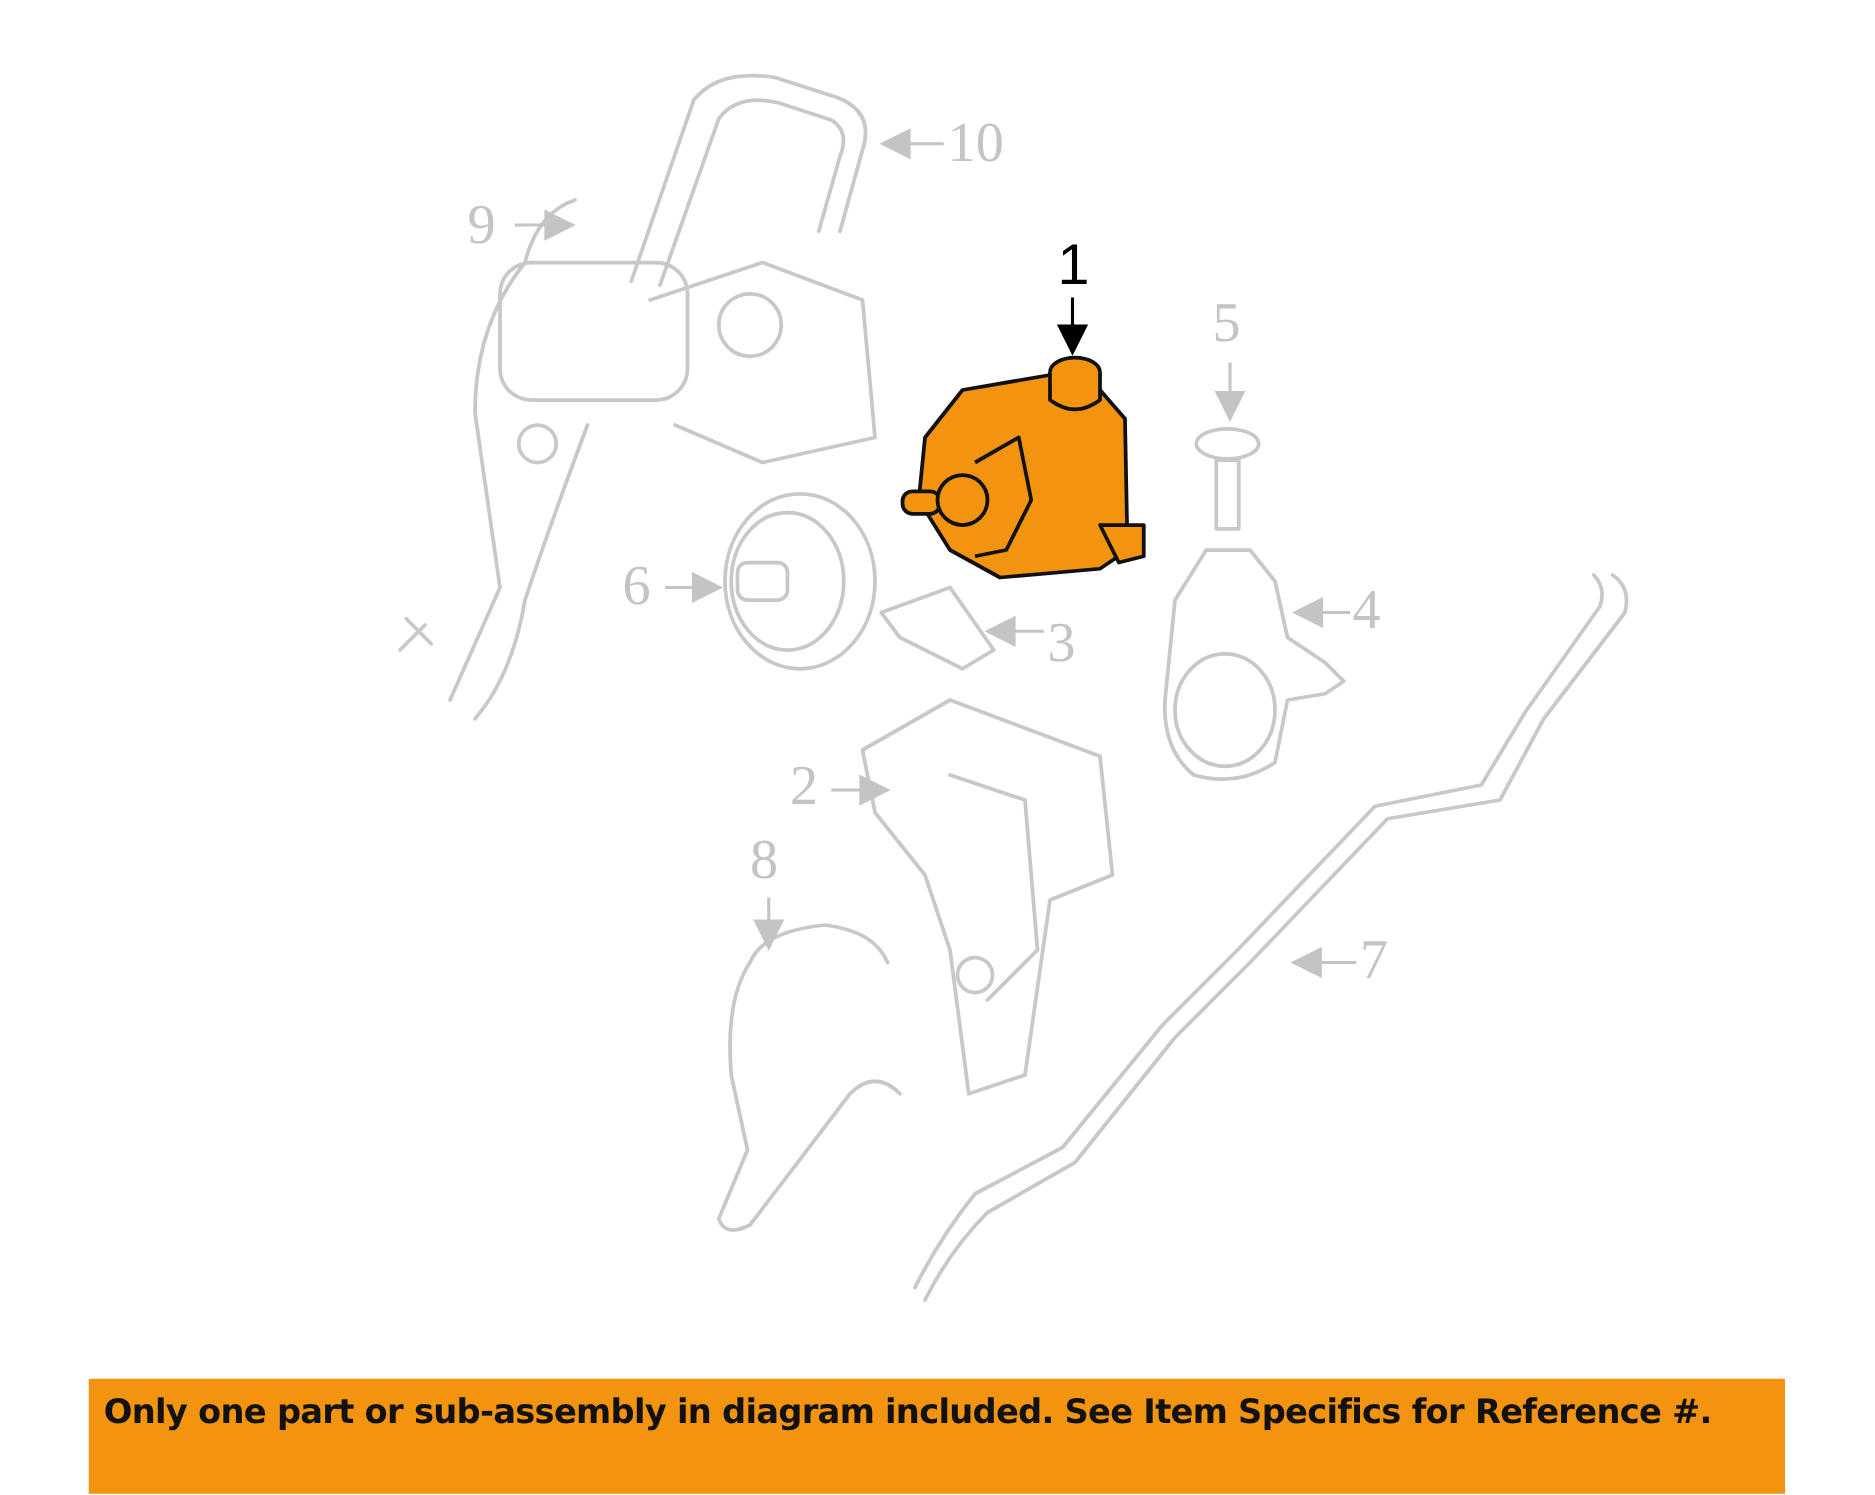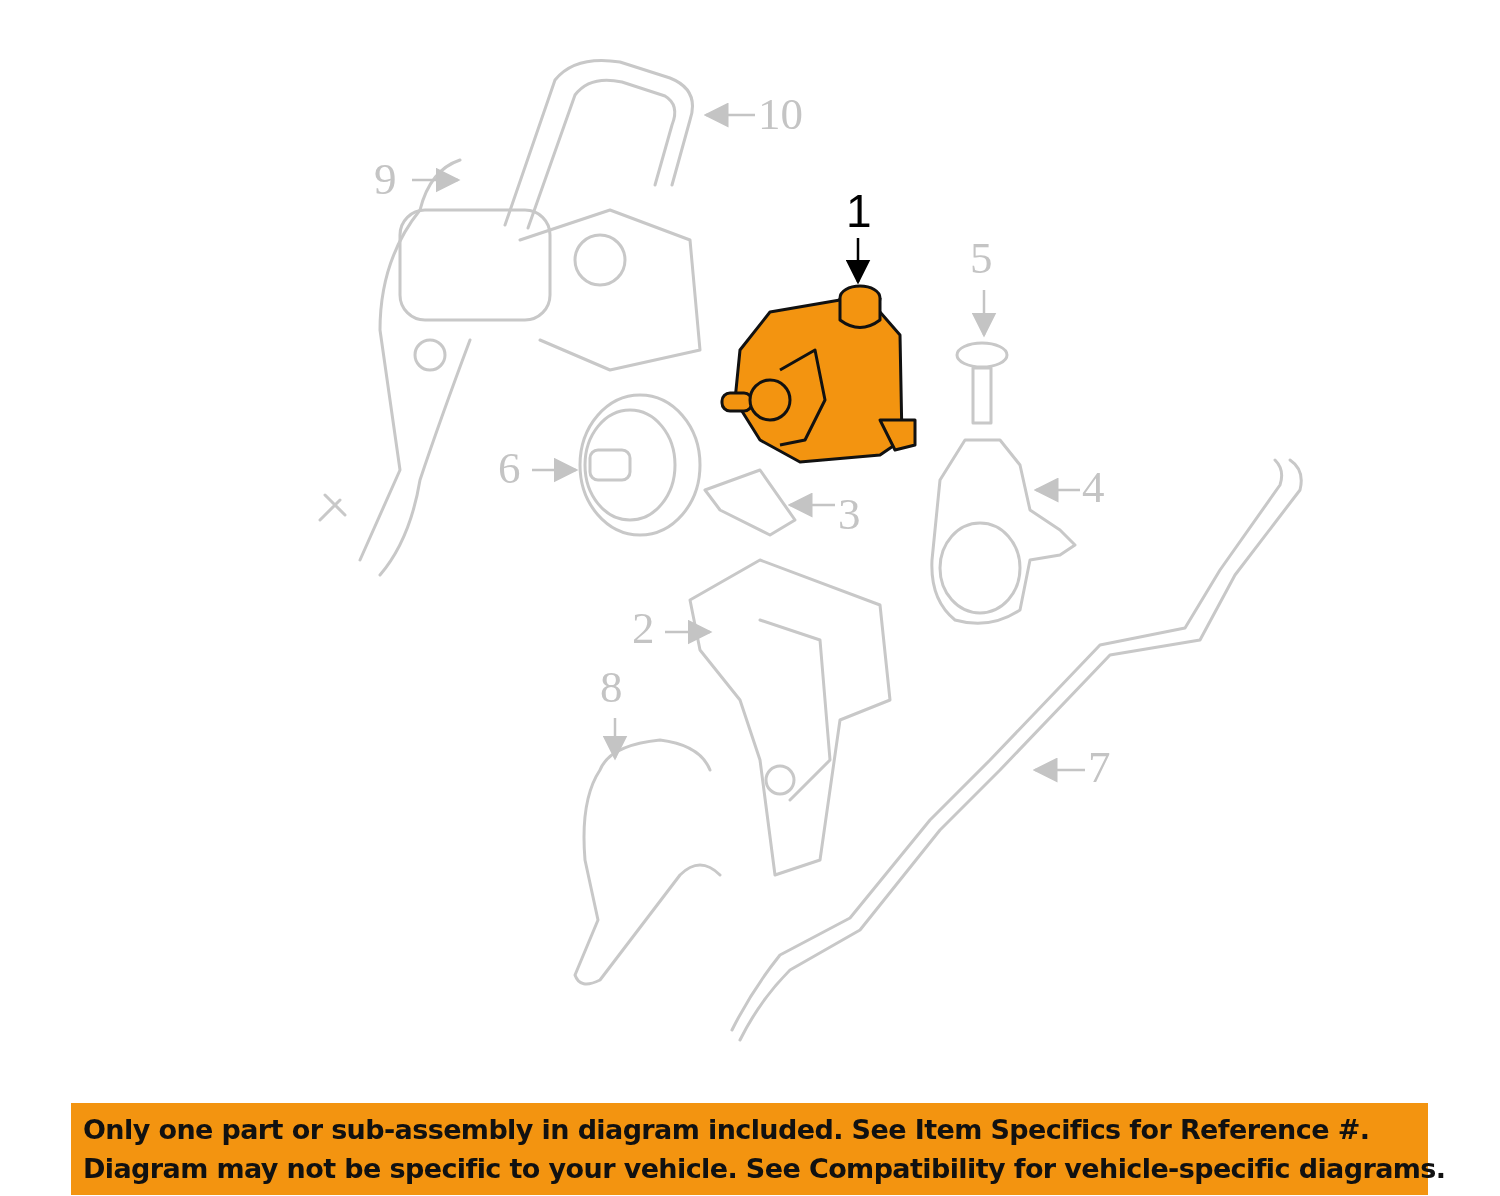--- a/index.html
+++ b/index.html
@@ -92,14 +92,13 @@
   <div class="callout" style="left:970px;top:236px;">5</div>
   <div class="callout" style="left:498px;top:446px;">6</div>
   <div class="callout" style="left:1088px;top:745px;">7</div>
   <div class="callout" style="left:600px;top:665px;">8</div>
   <div class="callout" style="left:374px;top:157px;">9</div>
   <div class="callout" style="left:758px;top:92px;">10</div>
 </div>
 
 <div id="banner">
   <p class="l1">Only one part or sub-assembly in diagram included. See Item Specifics for Reference #.</p>
-  <p class="l2">Diagram may not be specific to your vehicle. See Compatibility for vehicle-specific diagrams.</p>
 </div>
 
 </body></html>

